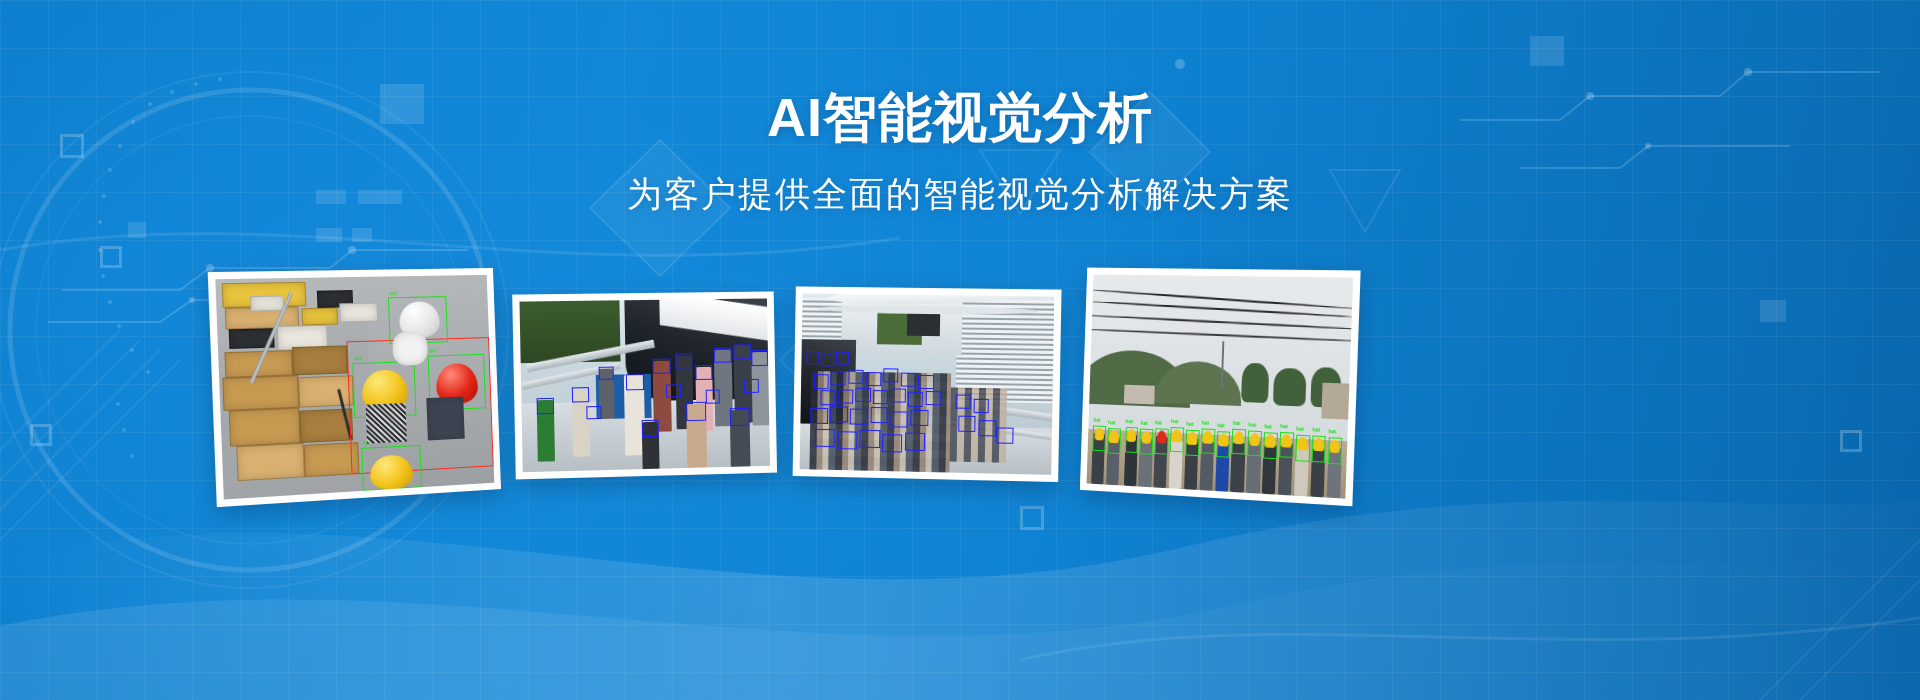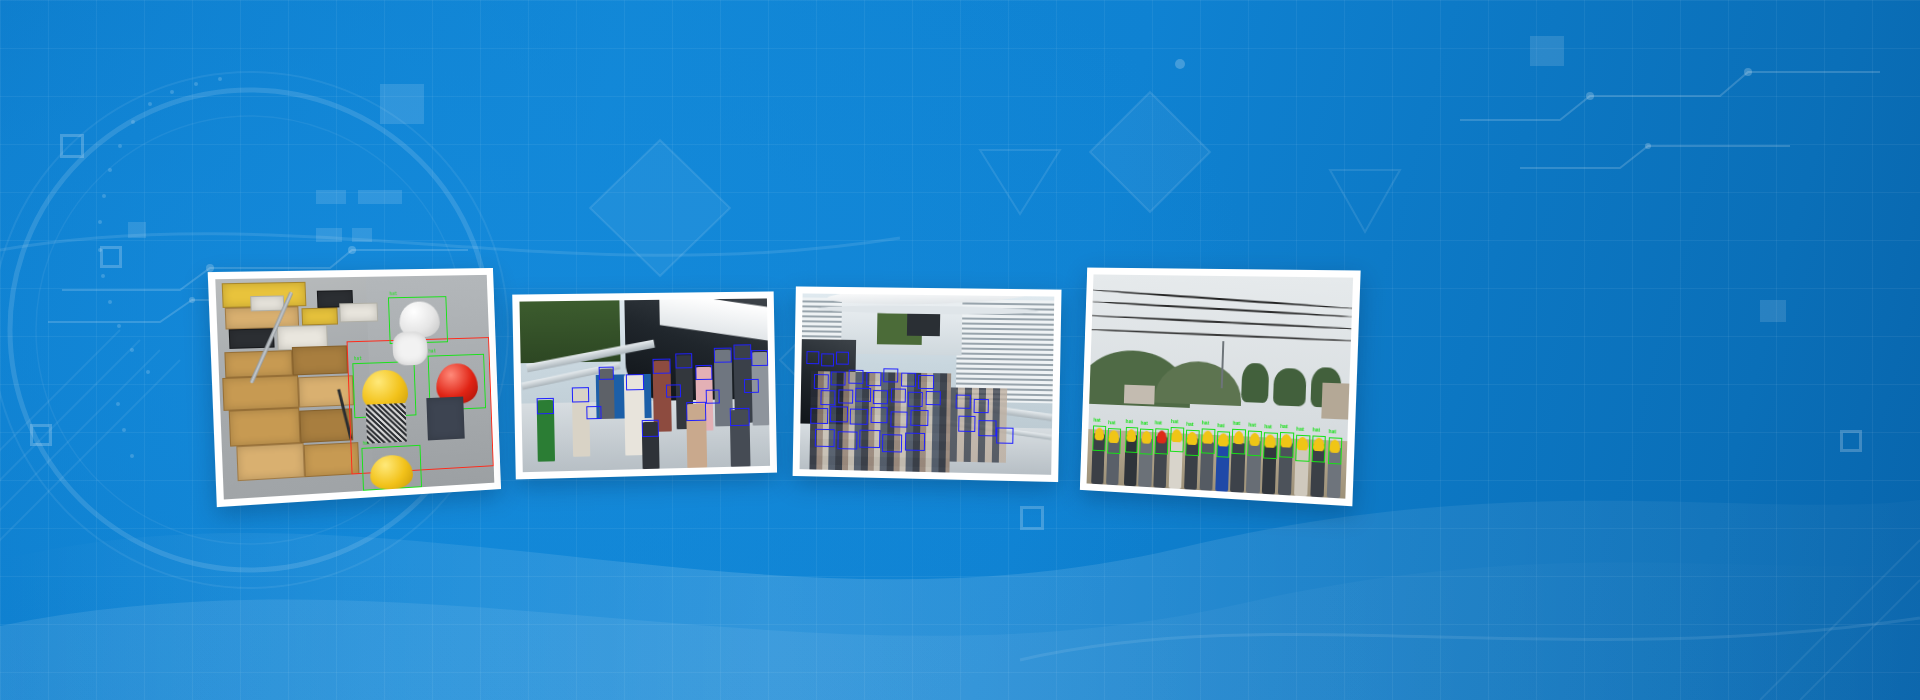--- a/index.html
+++ b/index.html
@@ -234,20 +234,24 @@
   <div class="sq solid" style="left:128px; top:222px; width:18px; height:16px;"></div>
   <div class="sq solid" style="left:316px; top:190px; width:30px; height:14px;"></div>
   <div class="sq solid" style="left:358px; top:190px; width:44px; height:14px;"></div>
   <div class="sq solid" style="left:316px; top:228px; width:26px; height:14px;"></div>
   <div class="sq solid" style="left:352px; top:228px; width:20px; height:14px;"></div>
   <div class="sq solid" style="left:380px; top:84px;  width:44px; height:40px;"></div>
   <div class="sq solid" style="left:1530px;top:36px;  width:34px; height:30px;"></div>
   <div class="sq solid" style="left:1760px;top:300px; width:26px; height:22px;"></div>
   <div class="sq hollow" style="left:1840px;top:430px; width:22px; height:22px;"></div>
 
+  <div class="headings">
+    <div class="title">AI智能视觉分析</div>
+    <div class="subtitle">为客户提供全面的智能视觉分析解决方案</div>
+  </div>
 
   <div class="photo-strip">
 
     <div class="photo" id="photo-1">
       <div class="inner">
         <div class="wh-bg"></div>
         <div class="wh-floor"></div>
 
         <div class="box y" style="left:2%;  top:2%;  width:30%; height:11%;"></div>
         <div class="box l" style="left:3%;  top:13%; width:26%; height:10%;"></div>

